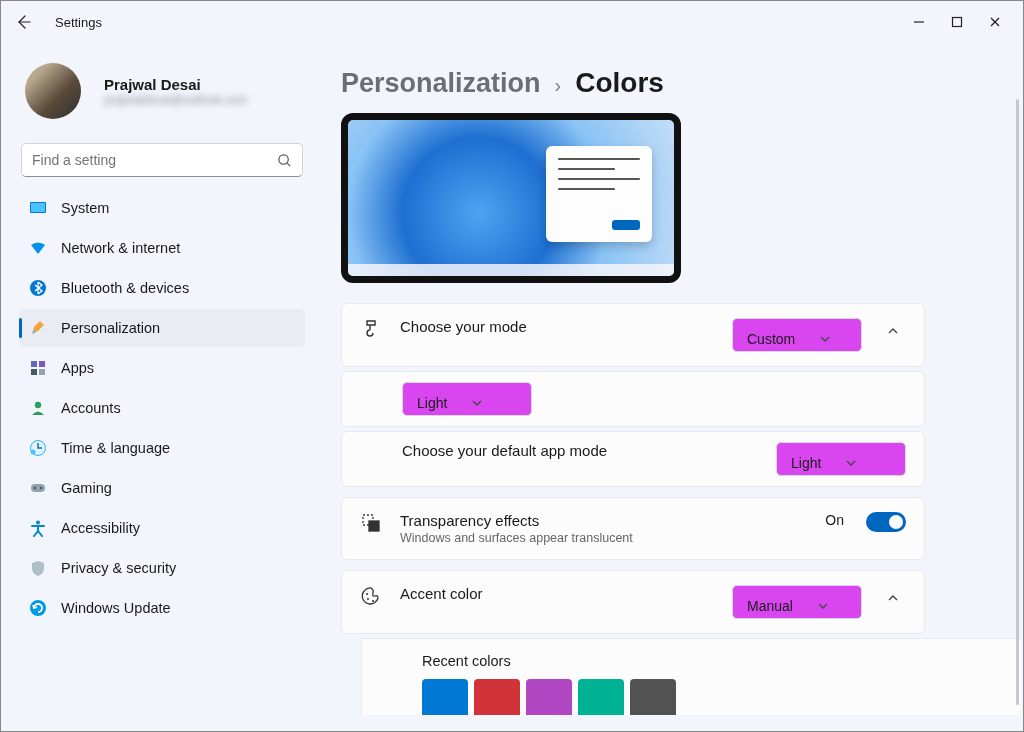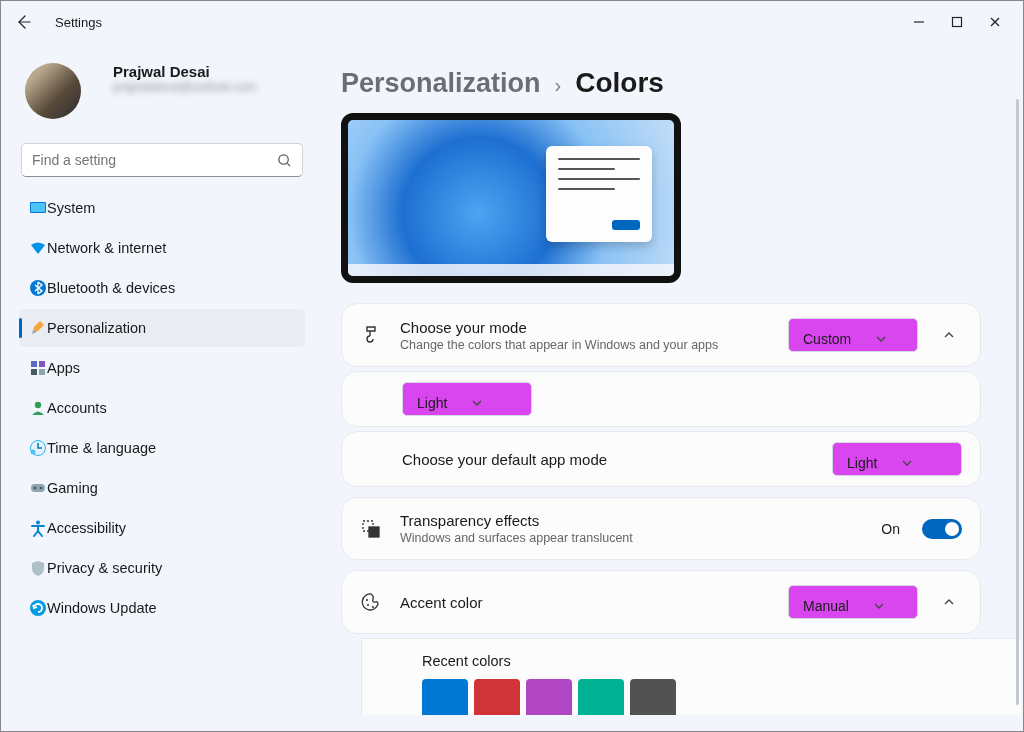--- a/index.html
+++ b/index.html
@@ -30,21 +30,22 @@
     height: calc(100% - 42px);
     padding: 16px 2px 16px 18px;
   }
   .sidebar {
     width: 300px;
     flex-shrink: 0;
     padding-right: 14px;
   }
   .user {
     display:flex;
-    gap: 32px;
+    align-items:center;
+    gap: 23px;
     padding: 4px 6px 14px 6px;
   }
   .avatar {
     width: 56px; height: 56px;
     border-radius: 50%;
     background: linear-gradient(135deg,#b8a98e 20%,#5a4a3a 60%,#2d2d2d 100%);
     flex-shrink:0;
   }
   .user .name { font-weight:600; font-size:15px; }
   .user .email {
@@ -65,20 +66,21 @@
   }
   .search input{
     border:none; outline:none; flex:1; font-size:14px; background:transparent;
   }
   .nav { display:flex; flex-direction:column; gap:2px; }
   .nav-item {
     display:flex; align-items:center;
     height:38px;
     border-radius:5px;
     padding: 0 10px;
+    gap: 14px;
     cursor:pointer;
     position:relative;
   }
   .nav-item.active { background:#e9edf3; }
   .nav-item.active::before{
     content:"";
     position:absolute;
     left:0; top:9px; bottom:9px;
     width:3px; border-radius:2px;
     background:#0067c0;
@@ -128,26 +130,26 @@
   }
   .preview-card .ln{ height:2px; background:#555; border-radius:1px;}
   .preview-card .ln.sh{ width:70%;}
   .preview-card .btn{
     width:28px; height:10px; background:#0067c0;
     border-radius:3px; align-self:flex-end; margin-top:auto;
   }
   .card{
     background:#fcfcfd;
     border:1px solid #e6e9ed;
-    border-radius:16px;
-    display:flex; align-items:center;
+    border-radius:6px;
+    display:flex; align-items:flex-start;
     padding: 14px 18px;
     gap: 18px;
     margin-bottom: 4px;
-    width: 640px;
+    width: 584px;
   }
   .card.sub{ padding: 10px 18px 10px 60px; }
   .card .cicon{ width:22px; height:22px; display:flex; justify-content:center; align-items:center;}
   .card .ctxt{ flex:1; }
   .card .ctxt .ct{ font-size:15px; }
   .card .ctxt .cd{ font-size:12.5px; color:#666; margin-top:2px;}
   .sel{
     border:1px solid #d5d9df;
     background:#d946ef;
     border-radius:5px;
@@ -366,21 +368,20 @@
     </div>
 
     <div class="card">
       <span class="cicon">
         <svg width="20" height="20" viewBox="0 0 20 20">
             <path d="M6 2 H14 V6 H6 Z M9 6 V11 M9 11 Q6 11 6 14 Q6 17 9 17 Q12 17 12 14" stroke="#333" stroke-width="1.4" fill="none"></path>
           </svg>
       </span>
       <div class="ctxt">
         <div class="ct">Choose your mode</div>
-        <div class="cd">Change the colors that appear in Windows and your apps</div>
       </div>
       <div class="sel">
         <span>Custom</span>
         <svg width="12" height="12">
             <path d="M2 4 L6 8 L10 4" stroke="#444" stroke-width="1.3" fill="none"></path>
           </svg>
       </div>
       <div class="chev">
         <svg width="14" height="14">
             <path d="M3 9 L7 5 L11 9" stroke="#444" stroke-width="1.4" fill="none"></path>

